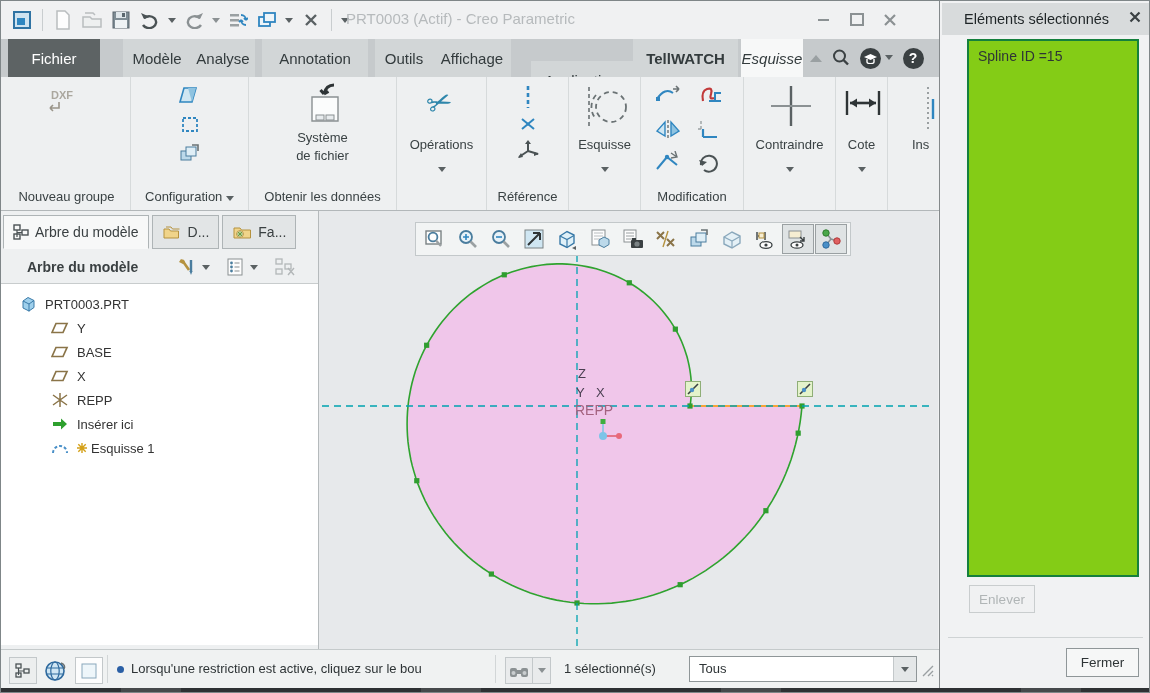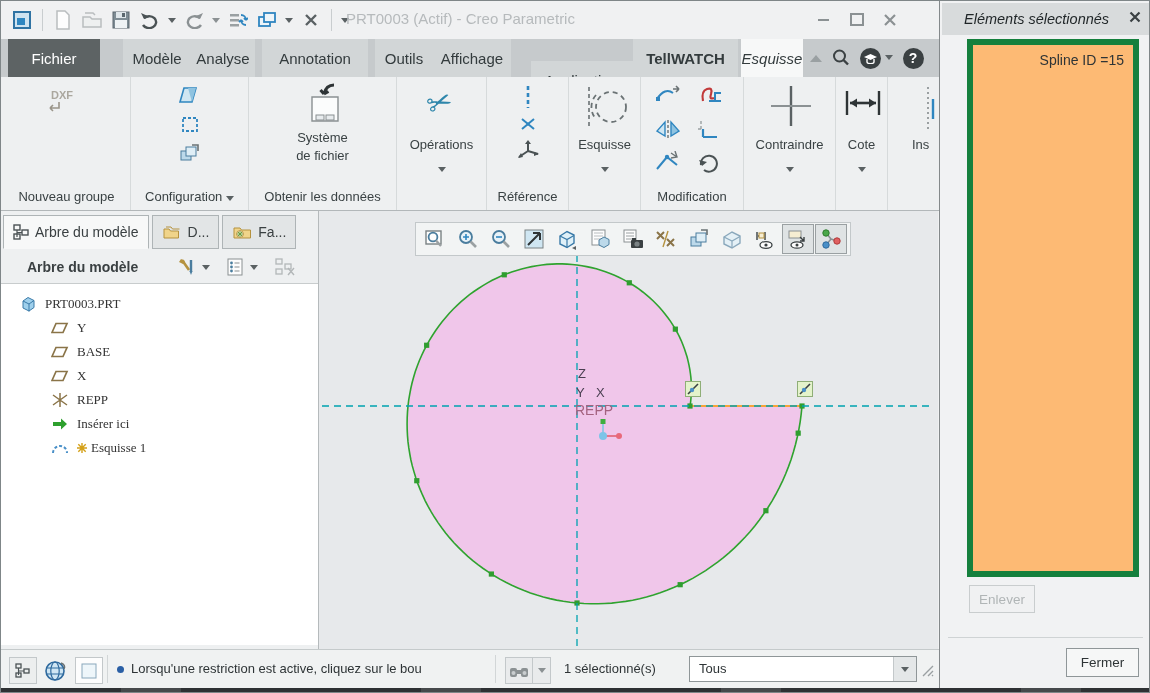--- a/index.html
+++ b/index.html
@@ -38,21 +38,21 @@
   .scissors{font-size:30px;color:#2e86ab;display:inline-block;transform:rotate(-20deg);}
   .dxf{font-size:11px;font-weight:bold;color:#9a958a;letter-spacing:0;opacity:.8;}
   
   .treepanel{position:absolute;left:0;top:210px;width:318px;height:438px;background:#eef0f1;border-right:1px solid #b5babc;box-sizing:border-box;}
   .ttabs{position:absolute;left:2px;top:4px;height:34px;display:flex;gap:3px;}
   .ttab{height:34px;border:1px solid #aeb4b6;background:#e2e5e6;display:flex;align-items:center;gap:6px;padding:0 9px;font-size:14px;color:#3a4042;box-sizing:border-box;}
   .ttab.active{background:#f7f8f8;border-bottom-color:#f7f8f8;}
   .thdr{position:absolute;left:0;top:40px;width:100%;height:32px;display:flex;align-items:center;}
   .thdr .title{font-weight:bold;font-size:14px;color:#3a4042;margin-left:26px;}
   .thdr-ic{width:22px;height:22px;display:flex;align-items:center;justify-content:center;}
-  .treebox{position:absolute;left:0;top:72px;width:317px;height:362px;background:#fff;border-top:1px solid #c8cccd;box-sizing:border-box;overflow:hidden;font-family:Liberation Serif, serif;}
+  .treebox{position:absolute;left:0;top:72px;width:317px;height:362px;background:#fff;border-top:1px solid #c8cccd;box-sizing:border-box;overflow:hidden;}
   .titem{height:24px;display:flex;align-items:center;font-size:13px;color:#333;gap:8px;}
   .titem .ti{width:18px;height:16px;display:flex;align-items:center;justify-content:center;flex:none;}
   .ast{color:#d4a017;font-size:11px;margin-right:-4px;}
   
   .canvas{position:absolute;left:318px;top:210px;width:619px;height:438px;background:#e7e9eb;overflow:hidden;}
   .canvas svg.main{position:absolute;left:0;top:0;}
   .gtoolbar{position:absolute;left:96px;top:11px;height:32px;background:#f2f4f4;border:1px solid #c3c8ca;display:flex;align-items:center;padding:0 3px;gap:1px;}
   .gtb{width:30px;height:28px;display:flex;align-items:center;justify-content:center;border:1px solid transparent;}
   .gtb.pressed{background:#dfe3e4;border-color:#9aa0a2;}
   .clabel{position:absolute;color:#4a3f52;font-size:13px;}
@@ -67,23 +67,23 @@
   .combo{position:absolute;left:688px;top:6px;width:228px;height:26px;background:#fff;border:1px solid #8f9698;box-sizing:border-box;}
   .combo .val{position:absolute;left:9px;top:4px;font-size:13px;color:#2e3436;}
   .combo .dd{position:absolute;right:0;top:0;width:22px;height:24px;background:#e4e7e8;border-left:1px solid #c3c8ca;display:flex;align-items:center;justify-content:center;}
   .sbsep{position:absolute;top:5px;width:1px;height:28px;background:#d2d6d7;}
   
   .darkstrip{position:absolute;left:0;top:687px;width:1150px;height:6px;
      background:repeating-linear-gradient(90deg,#2e3133 0 120px,#46494b 120px 180px,#2e3133 180px 300px);}
   
   .selpanel{position:absolute;left:938px;top:0;width:212px;height:687px;background:#f1f2f3;border-left:1px solid #84898b;box-sizing:border-box;}
   .sp-hdr{position:absolute;left:2px;top:2px;right:2px;height:32px;background:#d8dbdc;display:flex;align-items:center;}
-  .sp-hdr .t{font-size:14.5px;color:#1f2527;margin-left:22px;font-style:italic;}
+  .sp-hdr .t{font-size:14.5px;color:#1f2527;margin-left:22px;}
   .sp-x{position:absolute;right:8px;top:8px;width:16px;height:16px;display:flex;align-items:center;justify-content:center;}
-  .sp-list{position:absolute;left:27px;top:38px;width:172px;height:538px;background:#fdba74;border:6px solid #15803d;box-sizing:border-box;text-align:right;}
+  .sp-list{position:absolute;left:27px;top:38px;width:172px;height:538px;background:#84cc16;border:2px solid #15803d;box-sizing:border-box;}
   .sp-item{padding:7px 9px;font-size:14px;color:#2e3436;}
   .btn{display:flex;align-items:center;justify-content:center;font-size:13.5px;box-sizing:border-box;}
   .sp-remove{position:absolute;left:29px;top:584px;width:66px;height:28px;background:#f0f1f2;border:1px solid #c9cdce;color:#b0b5b6;}
   .sp-div{position:absolute;left:8px;right:8px;top:636px;height:1px;background:#cfd3d4;}
   .sp-close{position:absolute;left:126px;top:647px;width:73px;height:29px;background:#f6f7f7;border:1px solid #8f9698;color:#2e3436;text-align:center;}
   svg{display:block;}
 </style>
 </head>
 <body>
 

